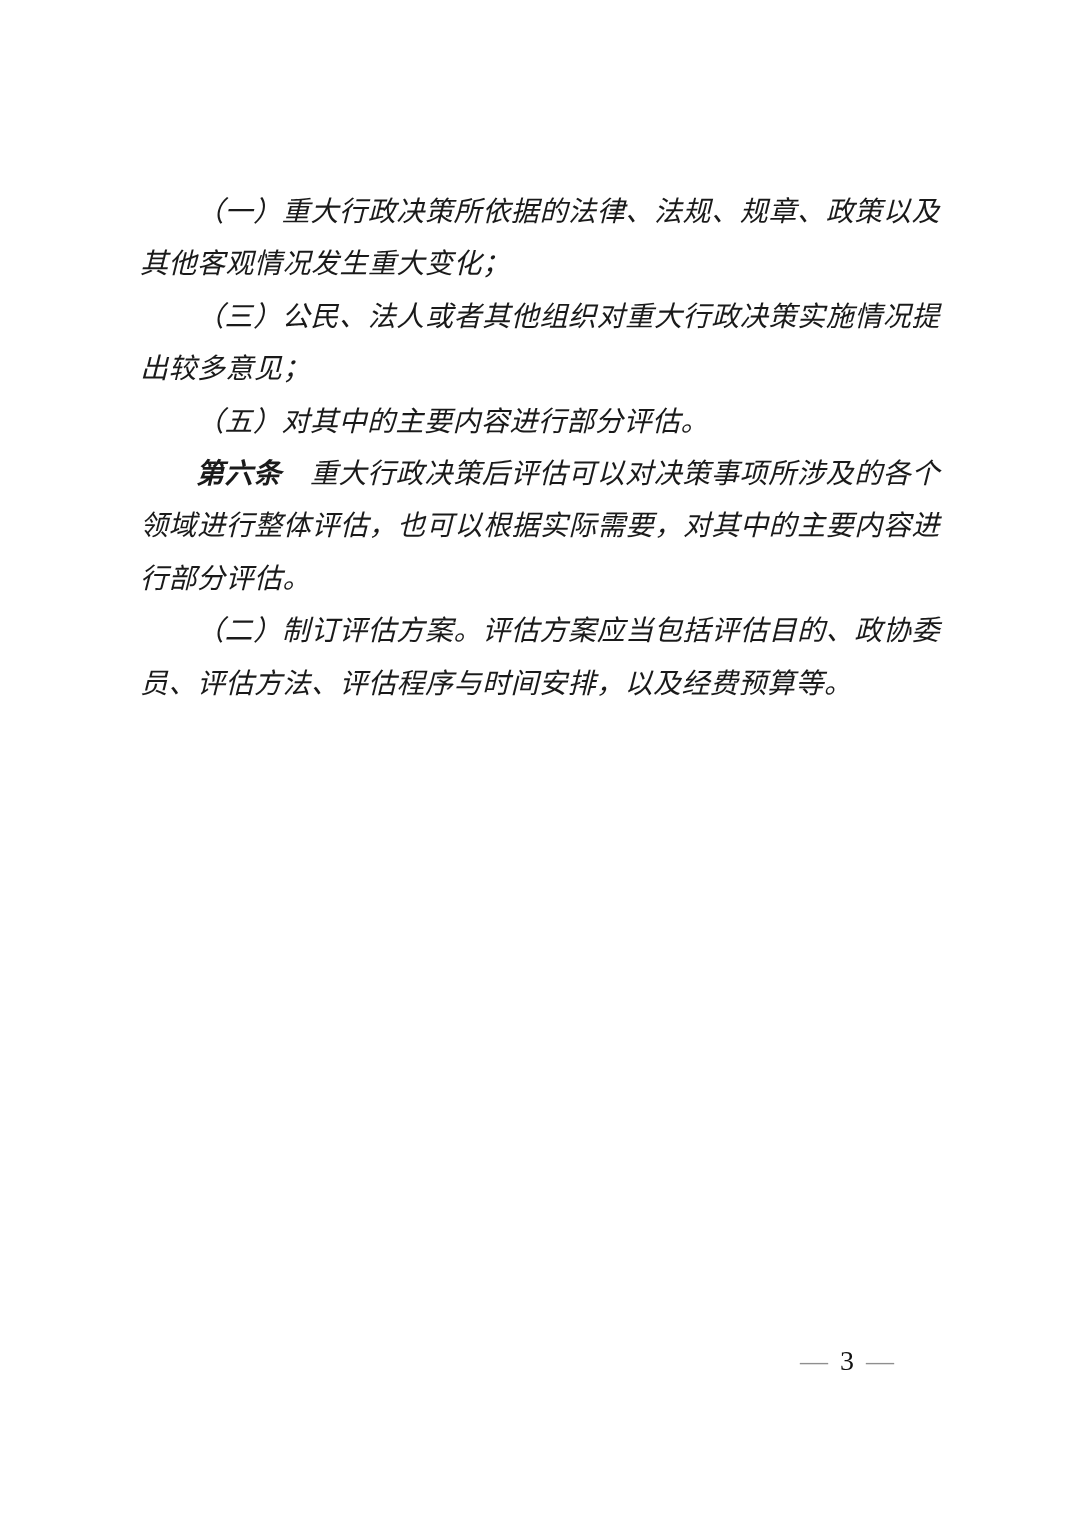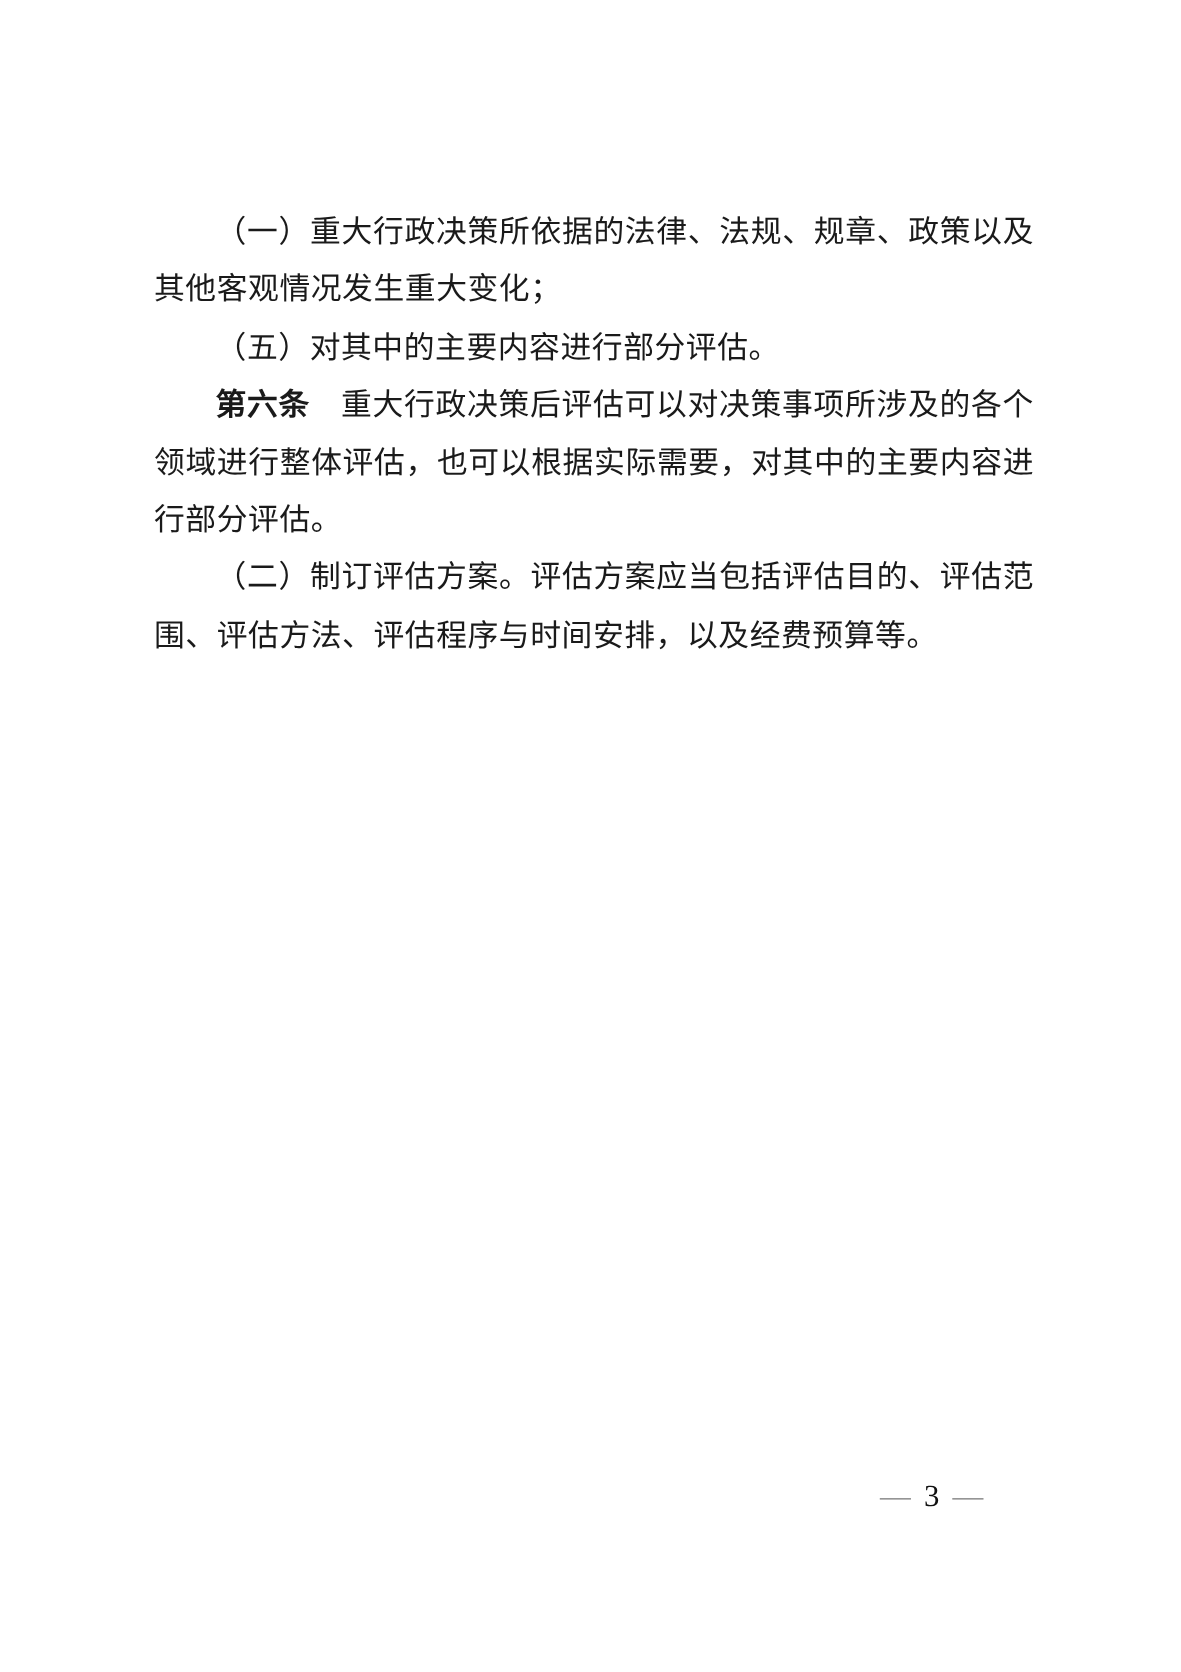--- a/index.html
+++ b/index.html
@@ -18,20 +18,21 @@
   }
   .doc {
     position: absolute;
     left: 140px;
     top: 186px;
     width: 800px;
     font-size: 28px;
     line-height: 52.4px;
     text-align: justify;
     letter-spacing: 0.5px;
+    font-style: italic;
   }
   .doc p {
     margin: 0;
     padding: 0;
     text-indent: 2em;
   }
   .article-no {
     font-weight: bold;
     margin-right: 1em;
   }
@@ -53,29 +54,30 @@
 </style>
 </head>
 <body>
 
 <div class="page">
 
   <main class="doc" id="doc-body">
     <p><span>（一）重大行政决策所依据的法律、法规、规章、政策以及其他客观情况发生重大变化；</span></p>
 
 
+    <p><span>（三）公民、法人或者其他组织对重大行政决策实施情况提出较多意见；</span></p>
 
 
     <p><span>（五）对其中的主要内容进行部分评估。</span></p>
 
     <p><b class="article-no">第六条</b><span>重大行政决策后评估可以对决策事项所涉及的各个领域进行整体评估，也可以根据实际需要，对其中的主要内容进行部分评估。</span></p>
 
 
 
 
-    <p><span>（二）制订评估方案。评估方案应当包括评估目的、评估范围、评估方法、评估程序与时间安排，以及经费预算等。</span></p>
+    <p><span>（二）制订评估方案。评估方案应当包括评估目的、政协委员、评估方法、评估程序与时间安排，以及经费预算等。</span></p>
   </main>
 
   <div class="footer">
     <span class="dash">—</span><span class="num">3</span><span class="dash">—</span>
   </div>
 
 </div>
 
 </body></html>

